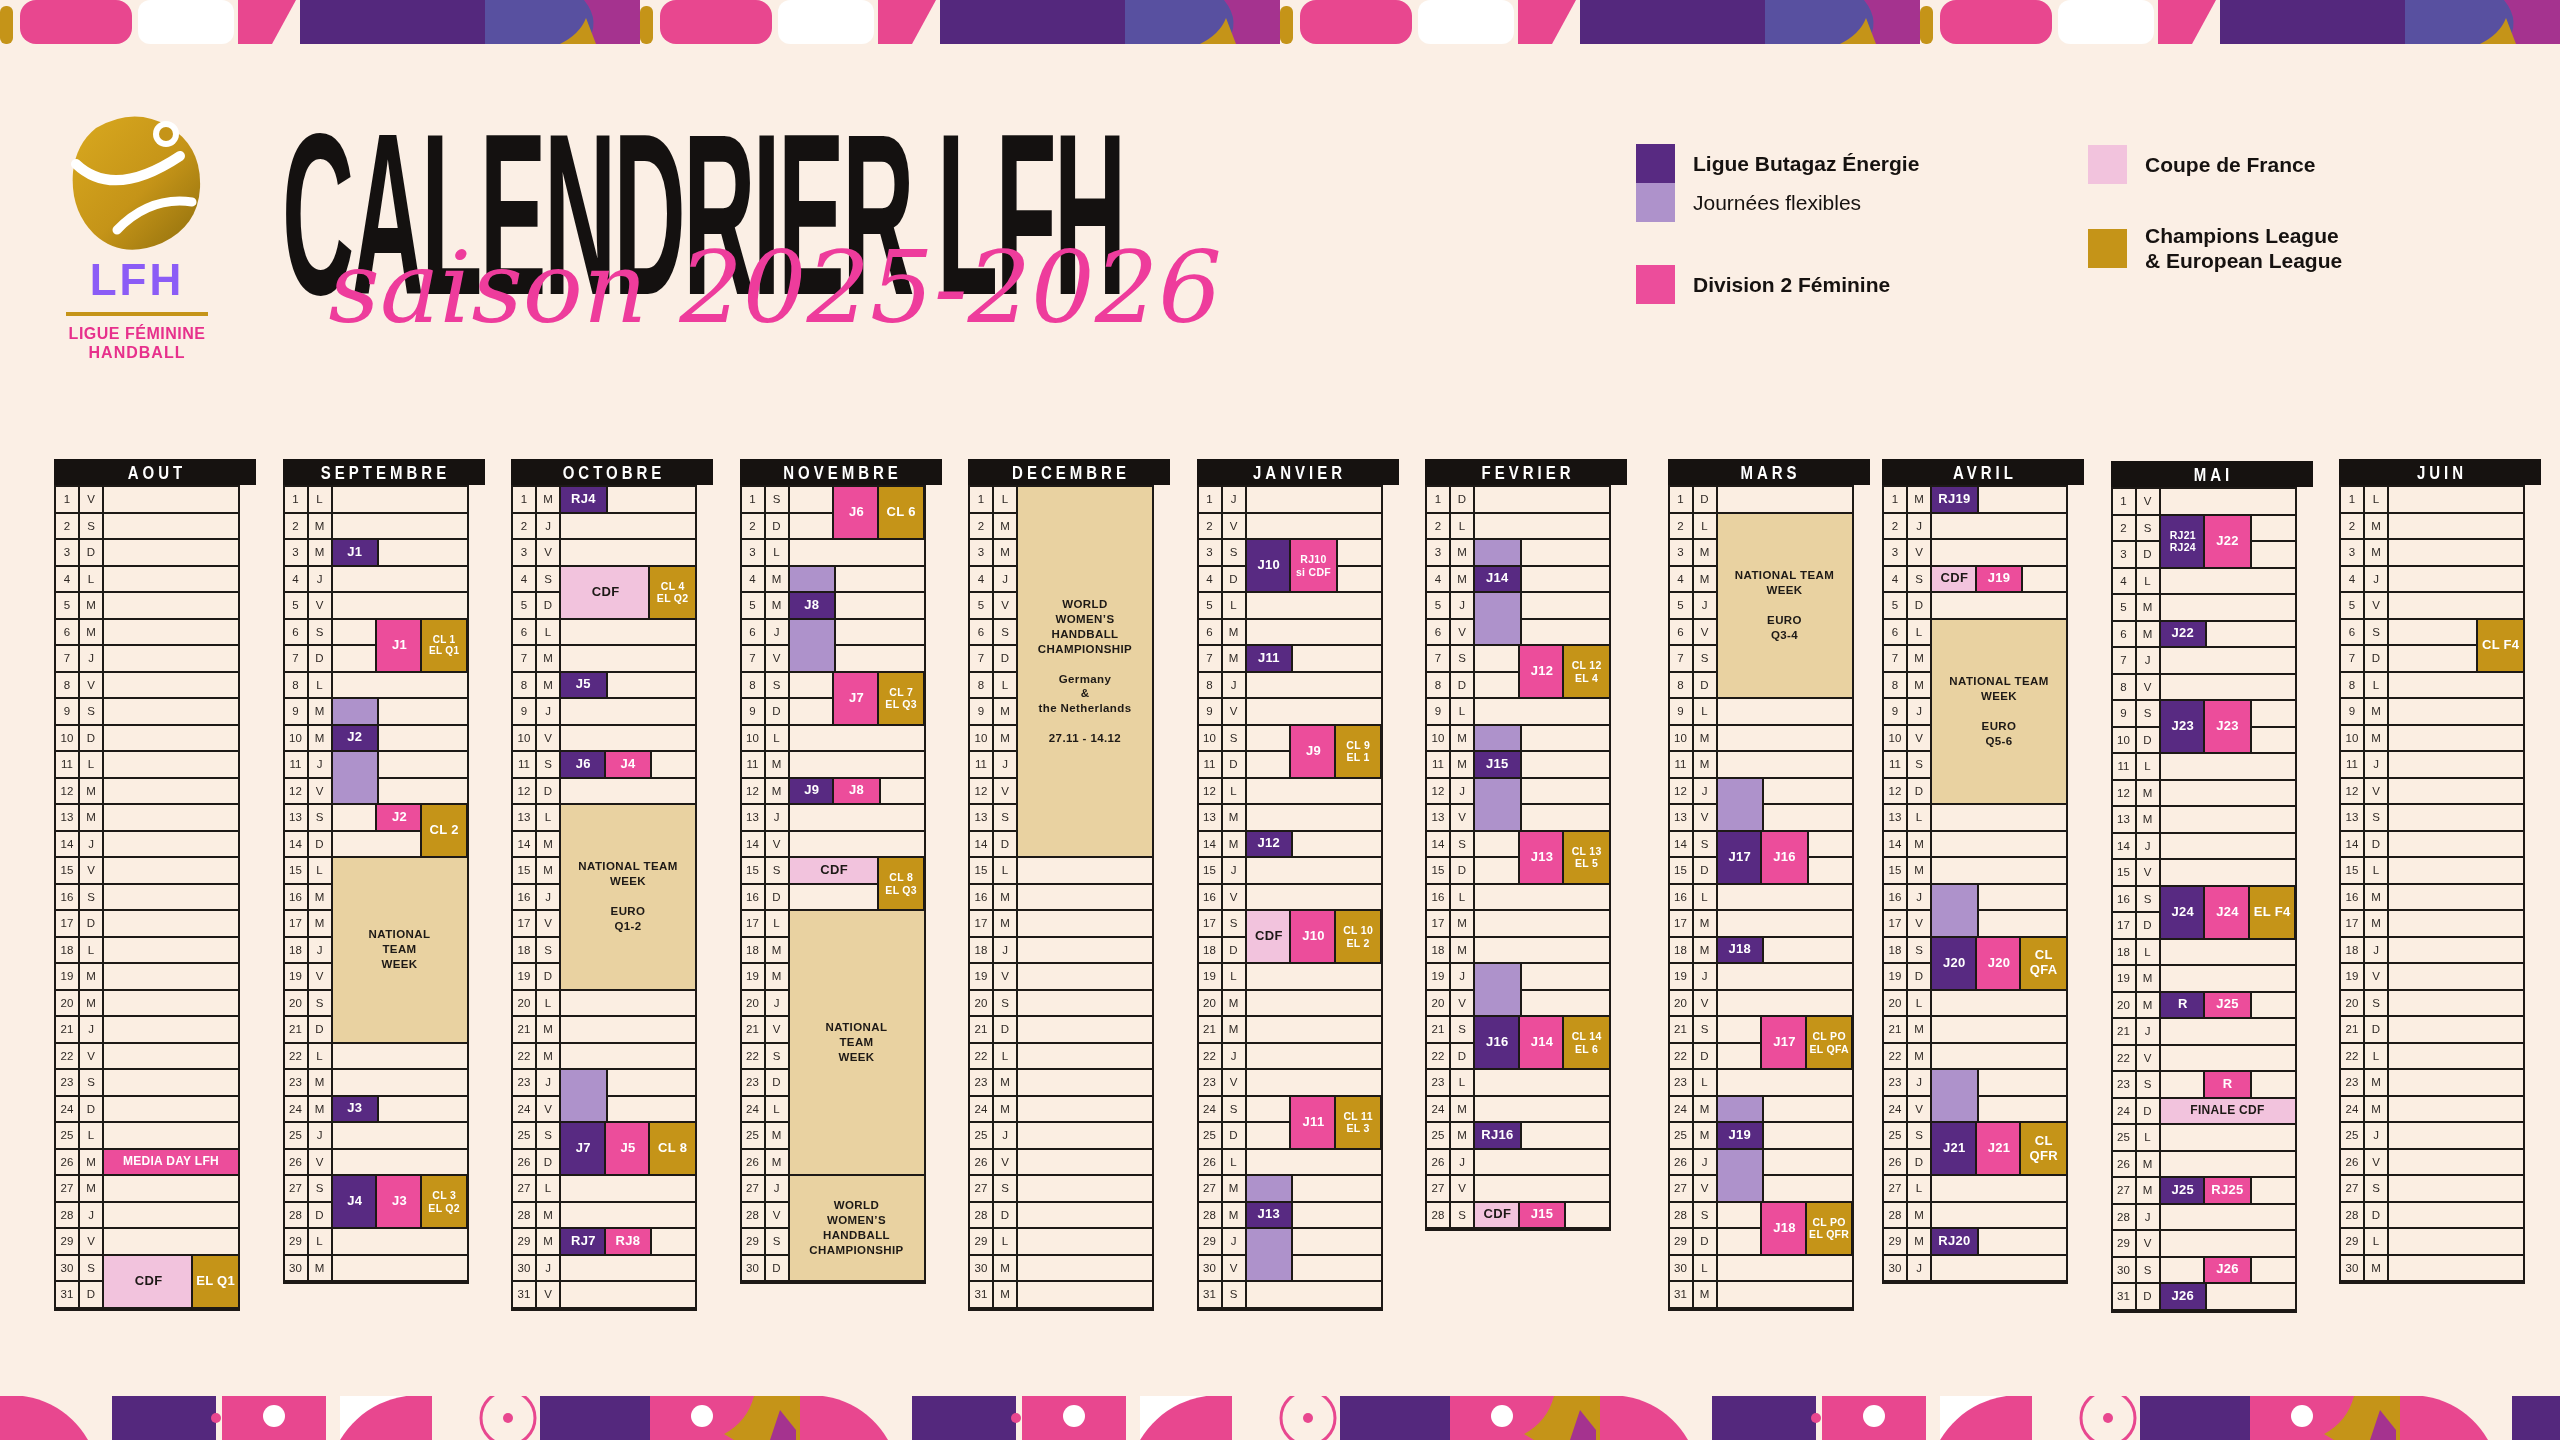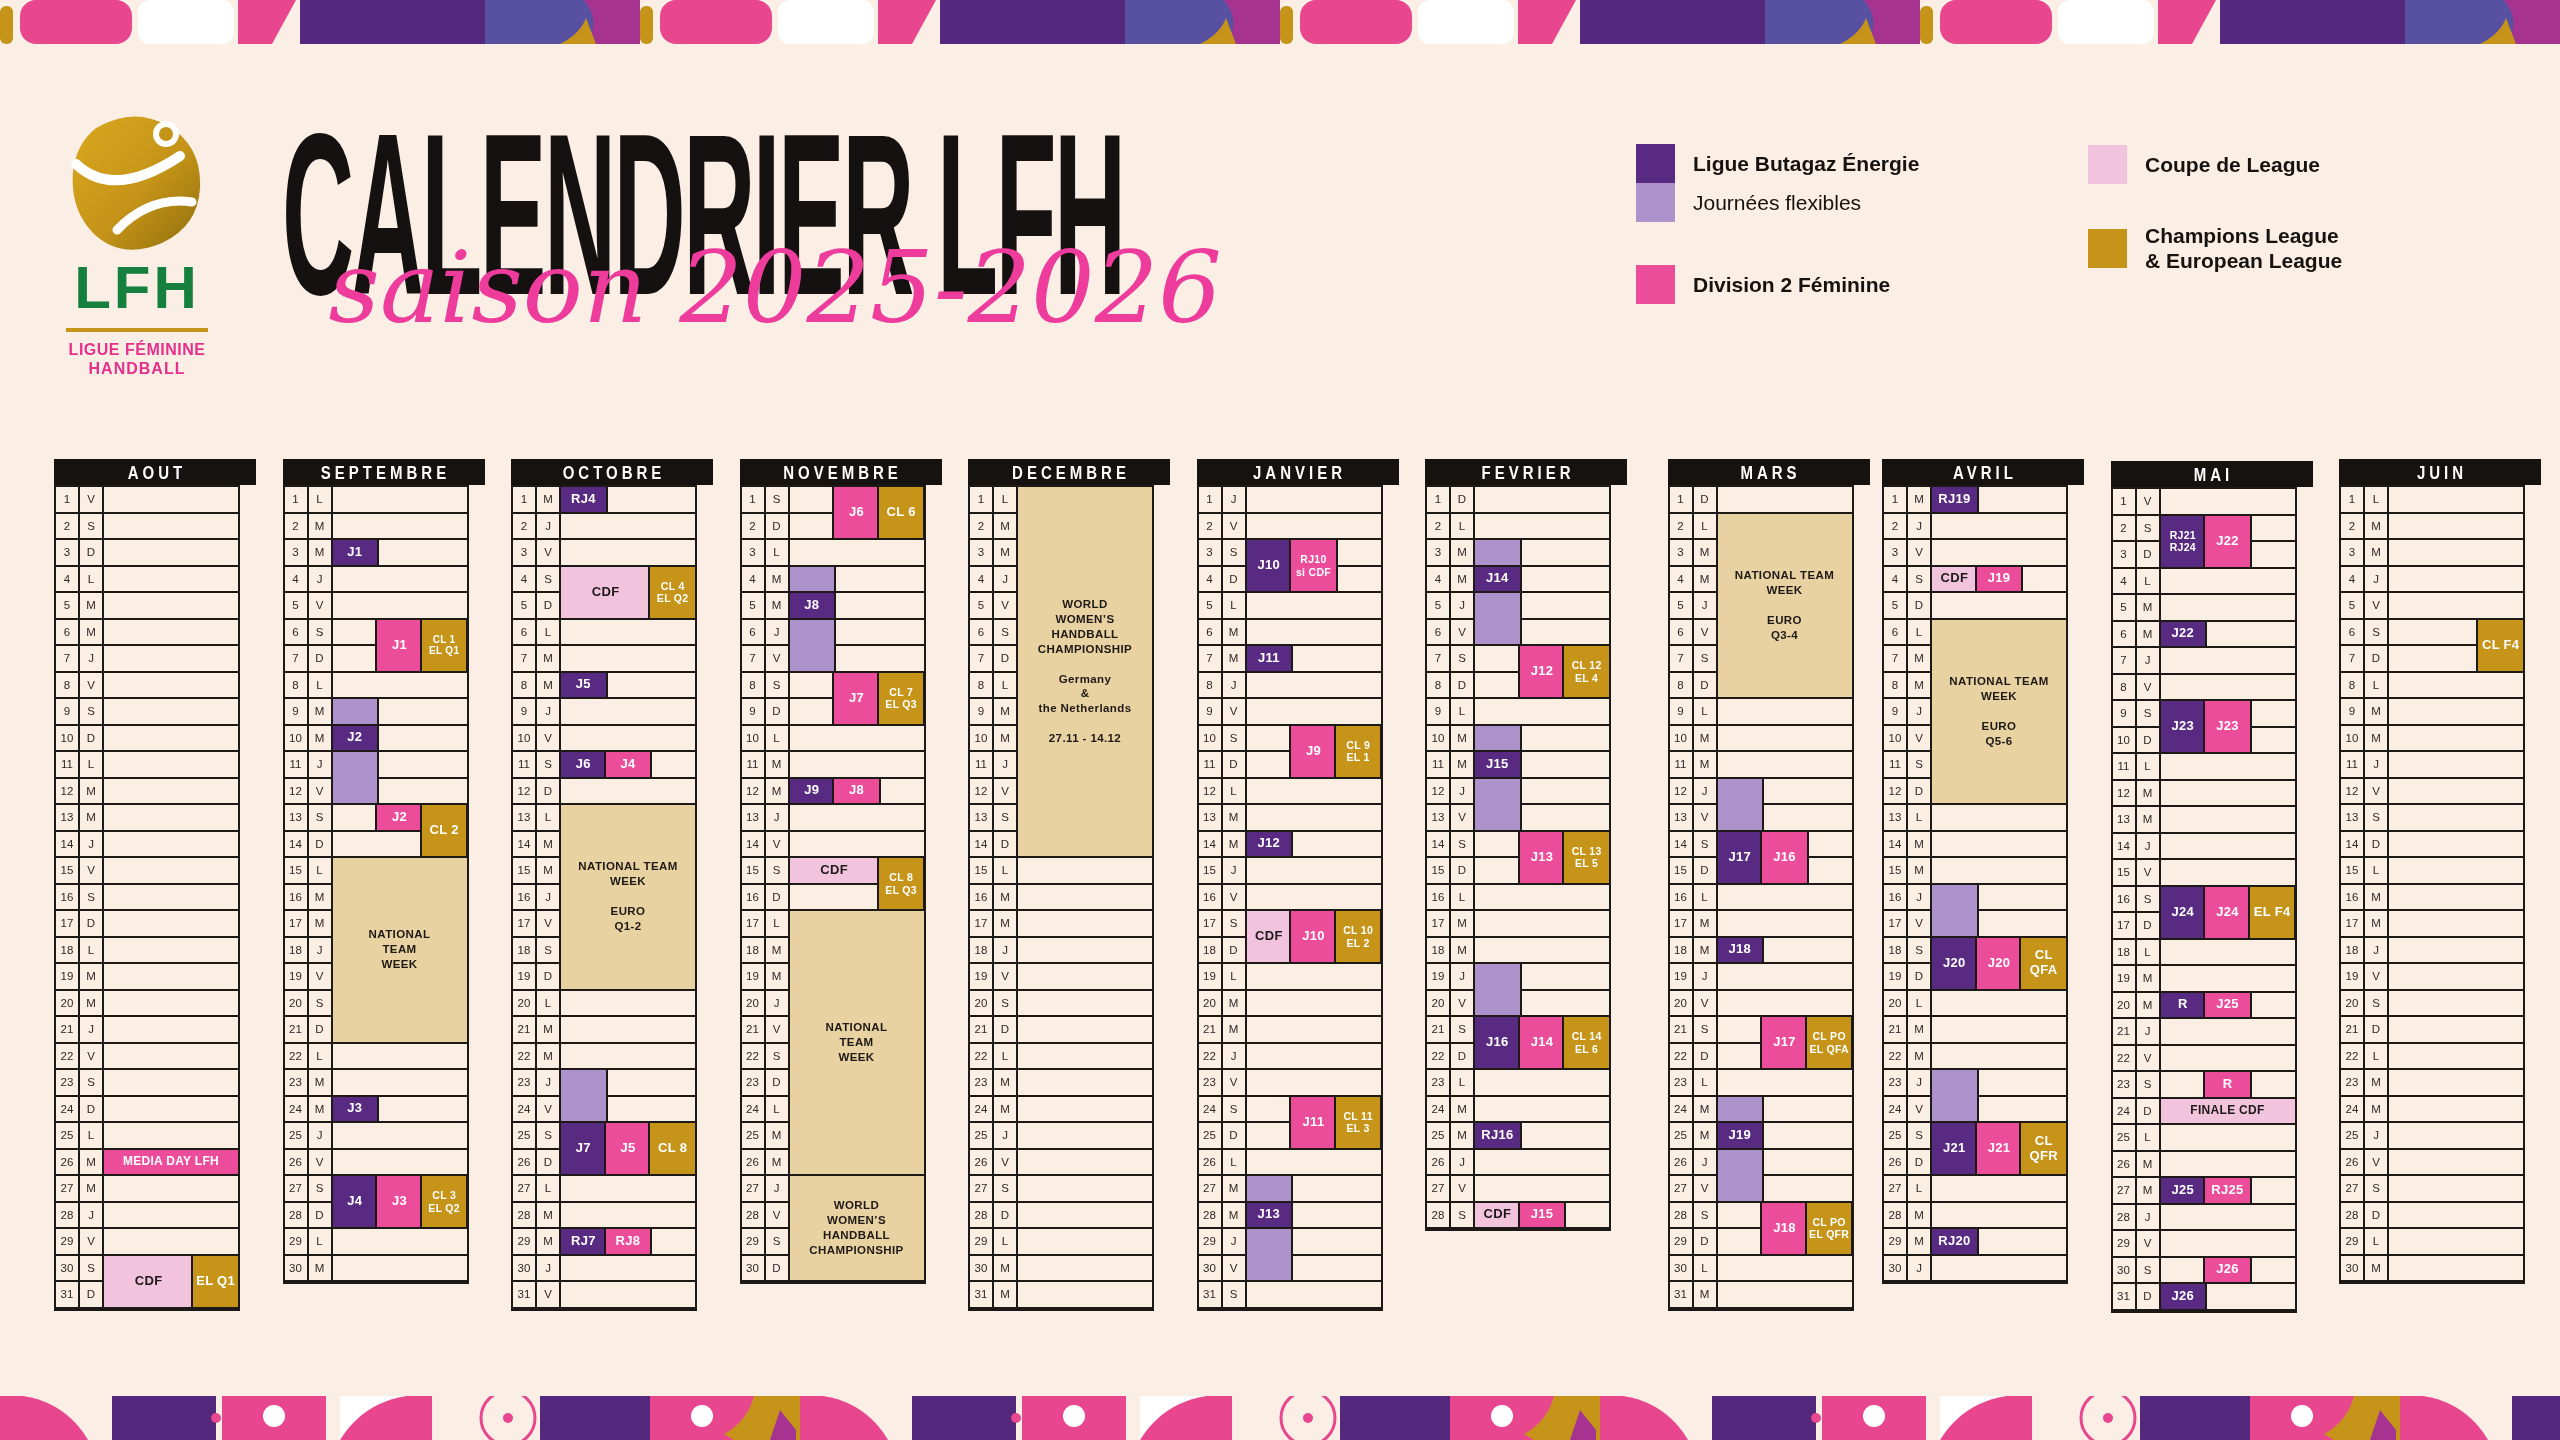--- a/index.html
+++ b/index.html
@@ -5,21 +5,21 @@
   html,body{margin:0;padding:0;}
   body{font-family:"Liberation Sans",sans-serif;background:#FBEFE5;}
   #page{position:relative;width:2560px;height:1440px;background:#FBEFE5;overflow:hidden;}
 
   .band{position:absolute;left:0;width:2560px;height:44px;}
   #band-top{top:0;}
   #band-bottom{bottom:0;}
 
   
   #logo{position:absolute;left:52px;top:112px;width:170px;height:260px;text-align:center;}
-  #logo .abbr{margin-top:4px;font-size:60px;font-weight:bold;color:#15803d;letter-spacing:3px;line-height:1;}
+  #logo .abbr{margin-top:4px;font-size:44px;font-weight:bold;color:#8b5cf6;letter-spacing:3px;line-height:1;}
   #logo .rule{width:142px;height:4px;background:#C59418;margin:10px auto 8px auto;}
   #logo .l1{font-size:16px;font-weight:bold;color:#E7308C;letter-spacing:.5px;line-height:1.2;}
   #logo .l2{font-size:16px;font-weight:bold;color:#E7308C;letter-spacing:1px;line-height:1.2;}
 
   
   #title{position:absolute;left:282px;top:100px;font-size:230px;line-height:1;font-weight:bold;
          color:#141110;white-space:nowrap;letter-spacing:-6px;transform:scaleX(0.435);transform-origin:left top;}
   #subtitle{position:absolute;right:1338px;top:238px;font-family:"DejaVu Serif",serif;font-style:italic;
             font-size:100px;line-height:1;color:#EE3C9C;white-space:nowrap;}
 
@@ -99,21 +99,21 @@
   <div class="lg-item" style="left:1636px;top:183px;">
     <div class="lg-sw" style="background: rgb(174, 146, 203);"></div>
     <div class="lg-tx reg">Journées flexibles</div>
   </div>
   <div class="lg-item" style="left:1636px;top:265px;">
     <div class="lg-sw" style="background: rgb(236, 77, 155);"></div>
     <div class="lg-tx">Division 2 Féminine</div>
   </div>
   <div class="lg-item" style="left:2088px;top:145px;">
     <div class="lg-sw" style="background: rgb(242, 195, 221);"></div>
-    <div class="lg-tx">Coupe de League</div>
+    <div class="lg-tx">Coupe de France</div>
   </div>
   <div class="lg-item" style="left:2088px;top:223px;">
     <div class="lg-sw" style="background: rgb(197, 148, 24);"></div>
     <div class="lg-tx">Champions League
 &amp; European League</div>
   </div>
 
   <div id="calendar">
       <div class="month" style="left: 54px; top: 459px;">
         <div class="mhead">

